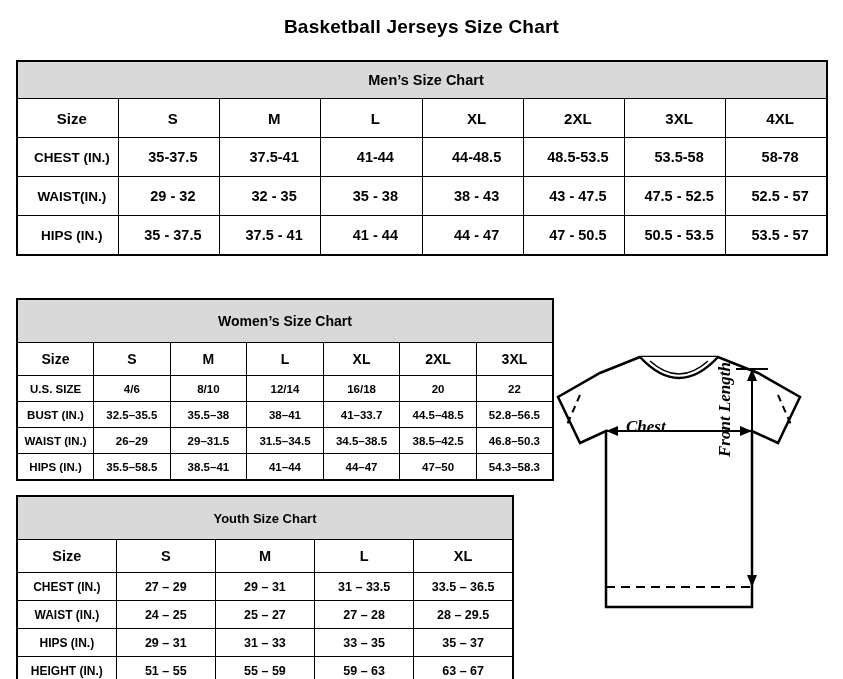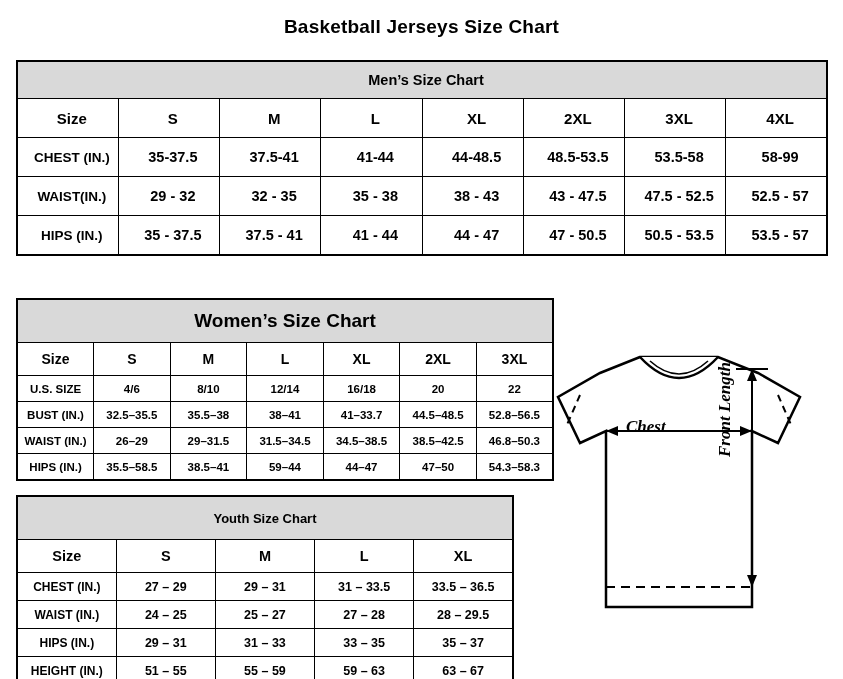--- a/index.html
+++ b/index.html
@@ -61,21 +61,21 @@
   #mens-chart .rowlabel { font-size: 13.5px; }
 
   
   #womens-chart {
     position: absolute;
     left: 16px;
     top: 298px;
     width: 538px;
     border: 2px solid #000;
   }
-  #womens-chart .hdrbar { height: 42px; font-size: 19px; }
+  #womens-chart .hdrbar { height: 42px; font-size: 14px; }
   #womens-chart .colhdr { height: 32px; font-size: 14px; }
   #womens-chart td.datacell { height: 25px; font-size: 11.5px; margin-left: 12px; }
   #womens-chart td.rowlabel { font-size: 11.5px; }
 
   
   #youth-chart {
     position: absolute;
     left: 16px;
     top: 495px;
     width: 498px;
@@ -138,21 +138,21 @@
     <td class="colhdr">4XL</td>
   </tr>
   <tr>
     <td class="rowlabel">CHEST (IN.)</td>
     <td>35-37.5</td>
     <td>37.5-41</td>
     <td>41-44</td>
     <td>44-48.5</td>
     <td>48.5-53.5</td>
     <td>53.5-58</td>
-    <td>58-99</td>
+    <td>58-78</td>
   </tr>
   <tr>
     <td class="rowlabel">WAIST(IN.)</td>
     <td>29 - 32</td>
     <td>32 - 35</td>
     <td>35 - 38</td>
     <td>38 - 43</td>
     <td>43 - 47.5</td>
     <td>47.5 - 52.5</td>
     <td>52.5 - 57</td>
@@ -208,21 +208,21 @@
     <td class="datacell">29–31.5</td>
     <td class="datacell">31.5–34.5</td>
     <td class="datacell">34.5–38.5</td>
     <td class="datacell">38.5–42.5</td>
     <td class="datacell">46.8–50.3</td>
   </tr>
   <tr>
     <td class="rowlabel datacell">HIPS  (IN.)</td>
     <td class="datacell">35.5–58.5</td>
     <td class="datacell">38.5–41</td>
-    <td class="datacell">59–44</td>
+    <td class="datacell">41–44</td>
     <td class="datacell">44–47</td>
     <td class="datacell">47–50</td>
     <td class="datacell">54.3–58.3</td>
   </tr>
 </tbody>
   </table>
 
 <table class="sizetable" id="youth-chart">
   <tbody>
       <tr>

